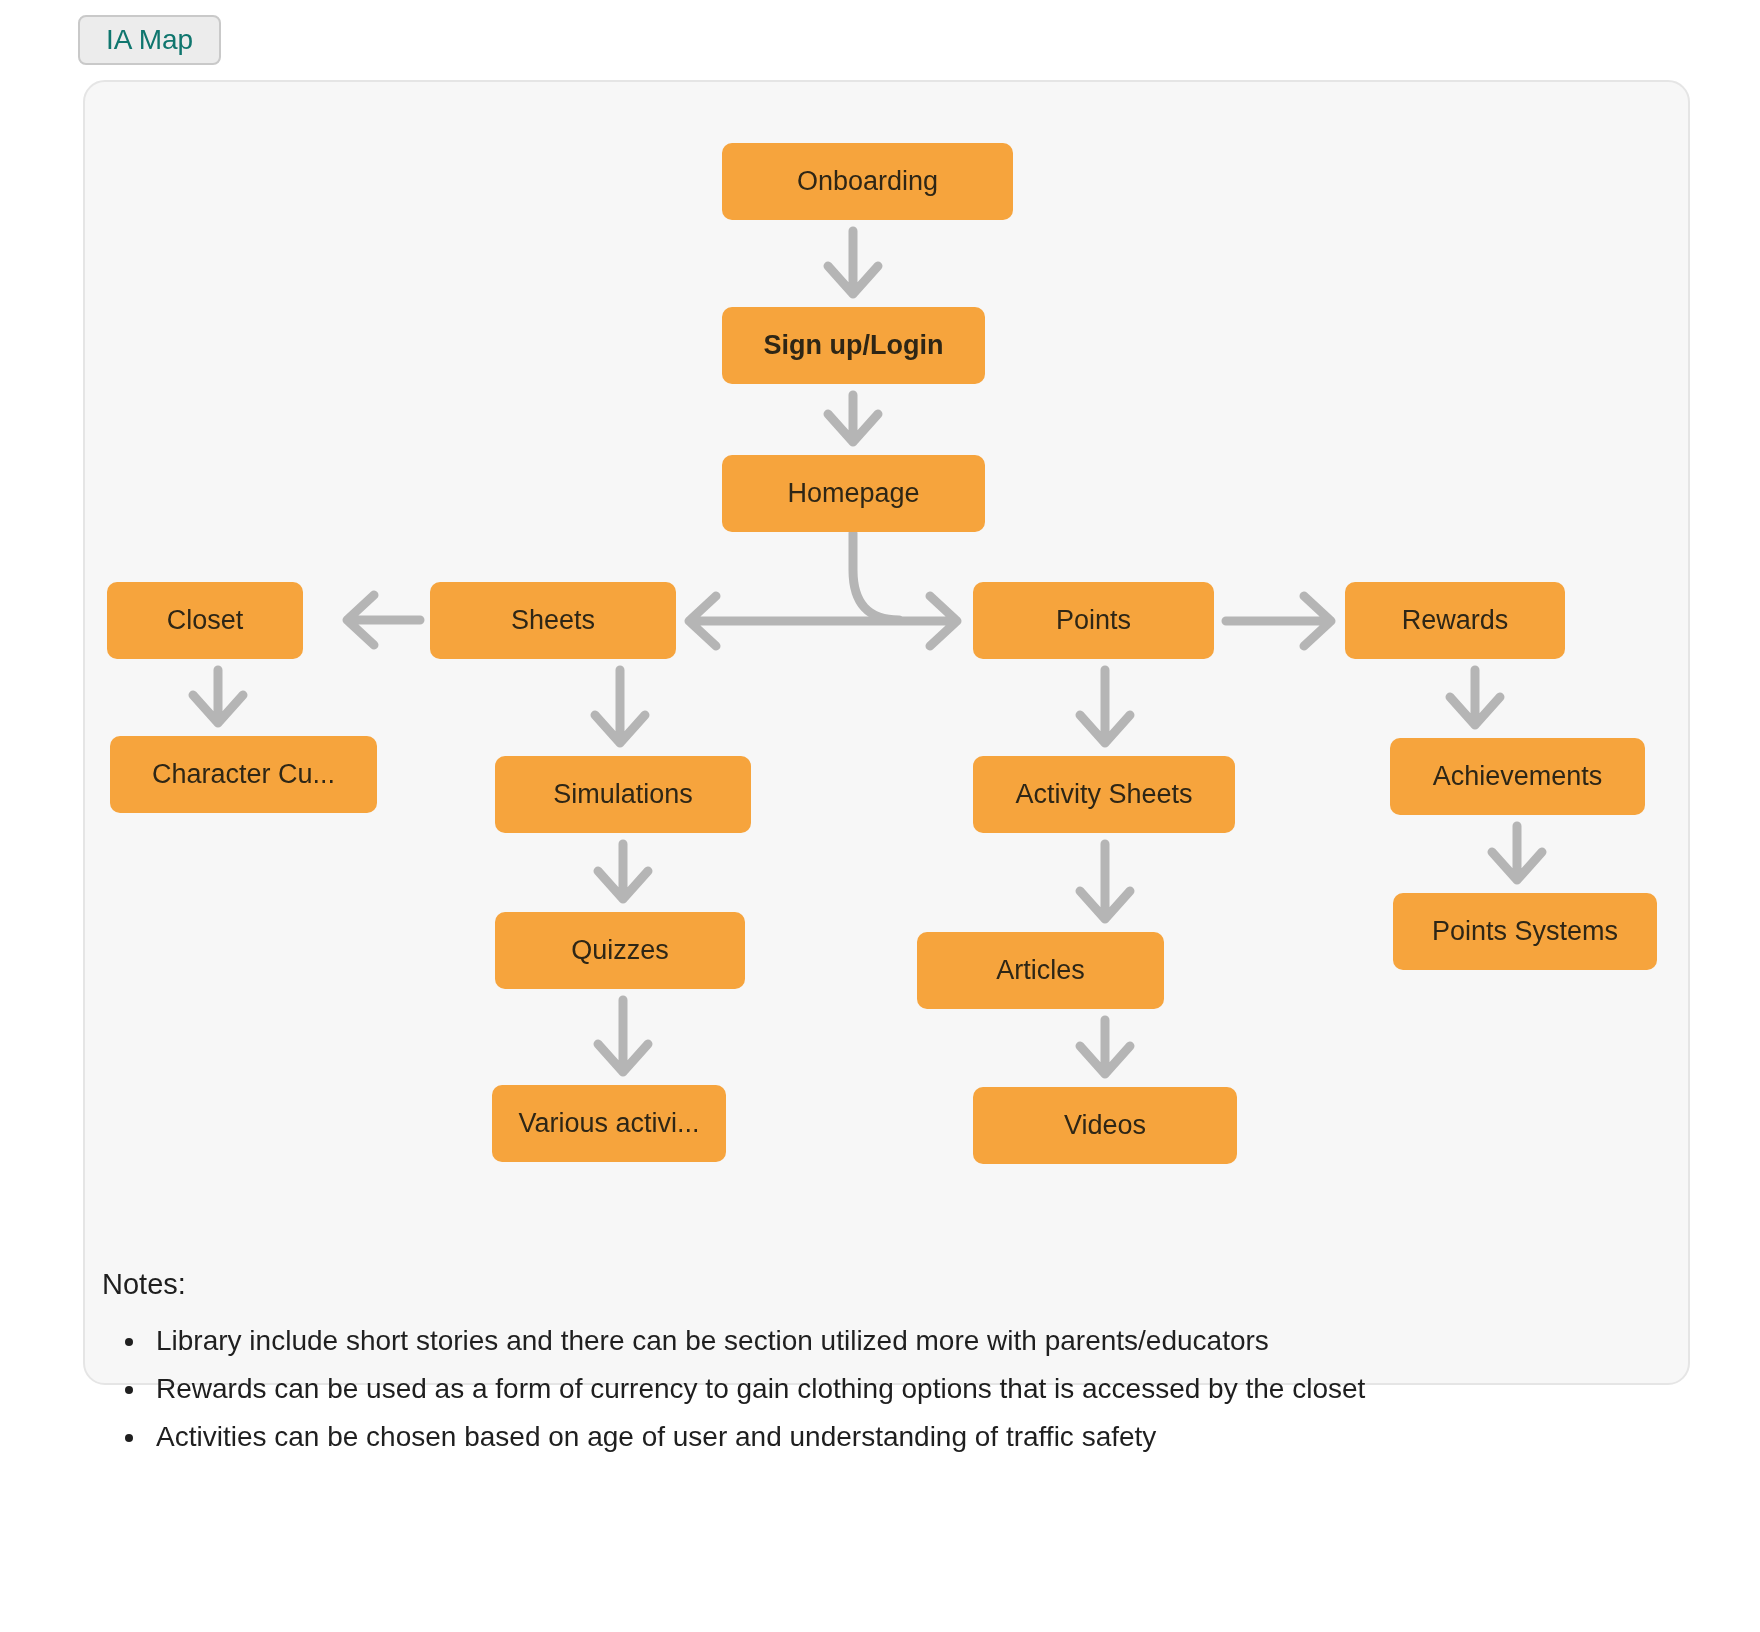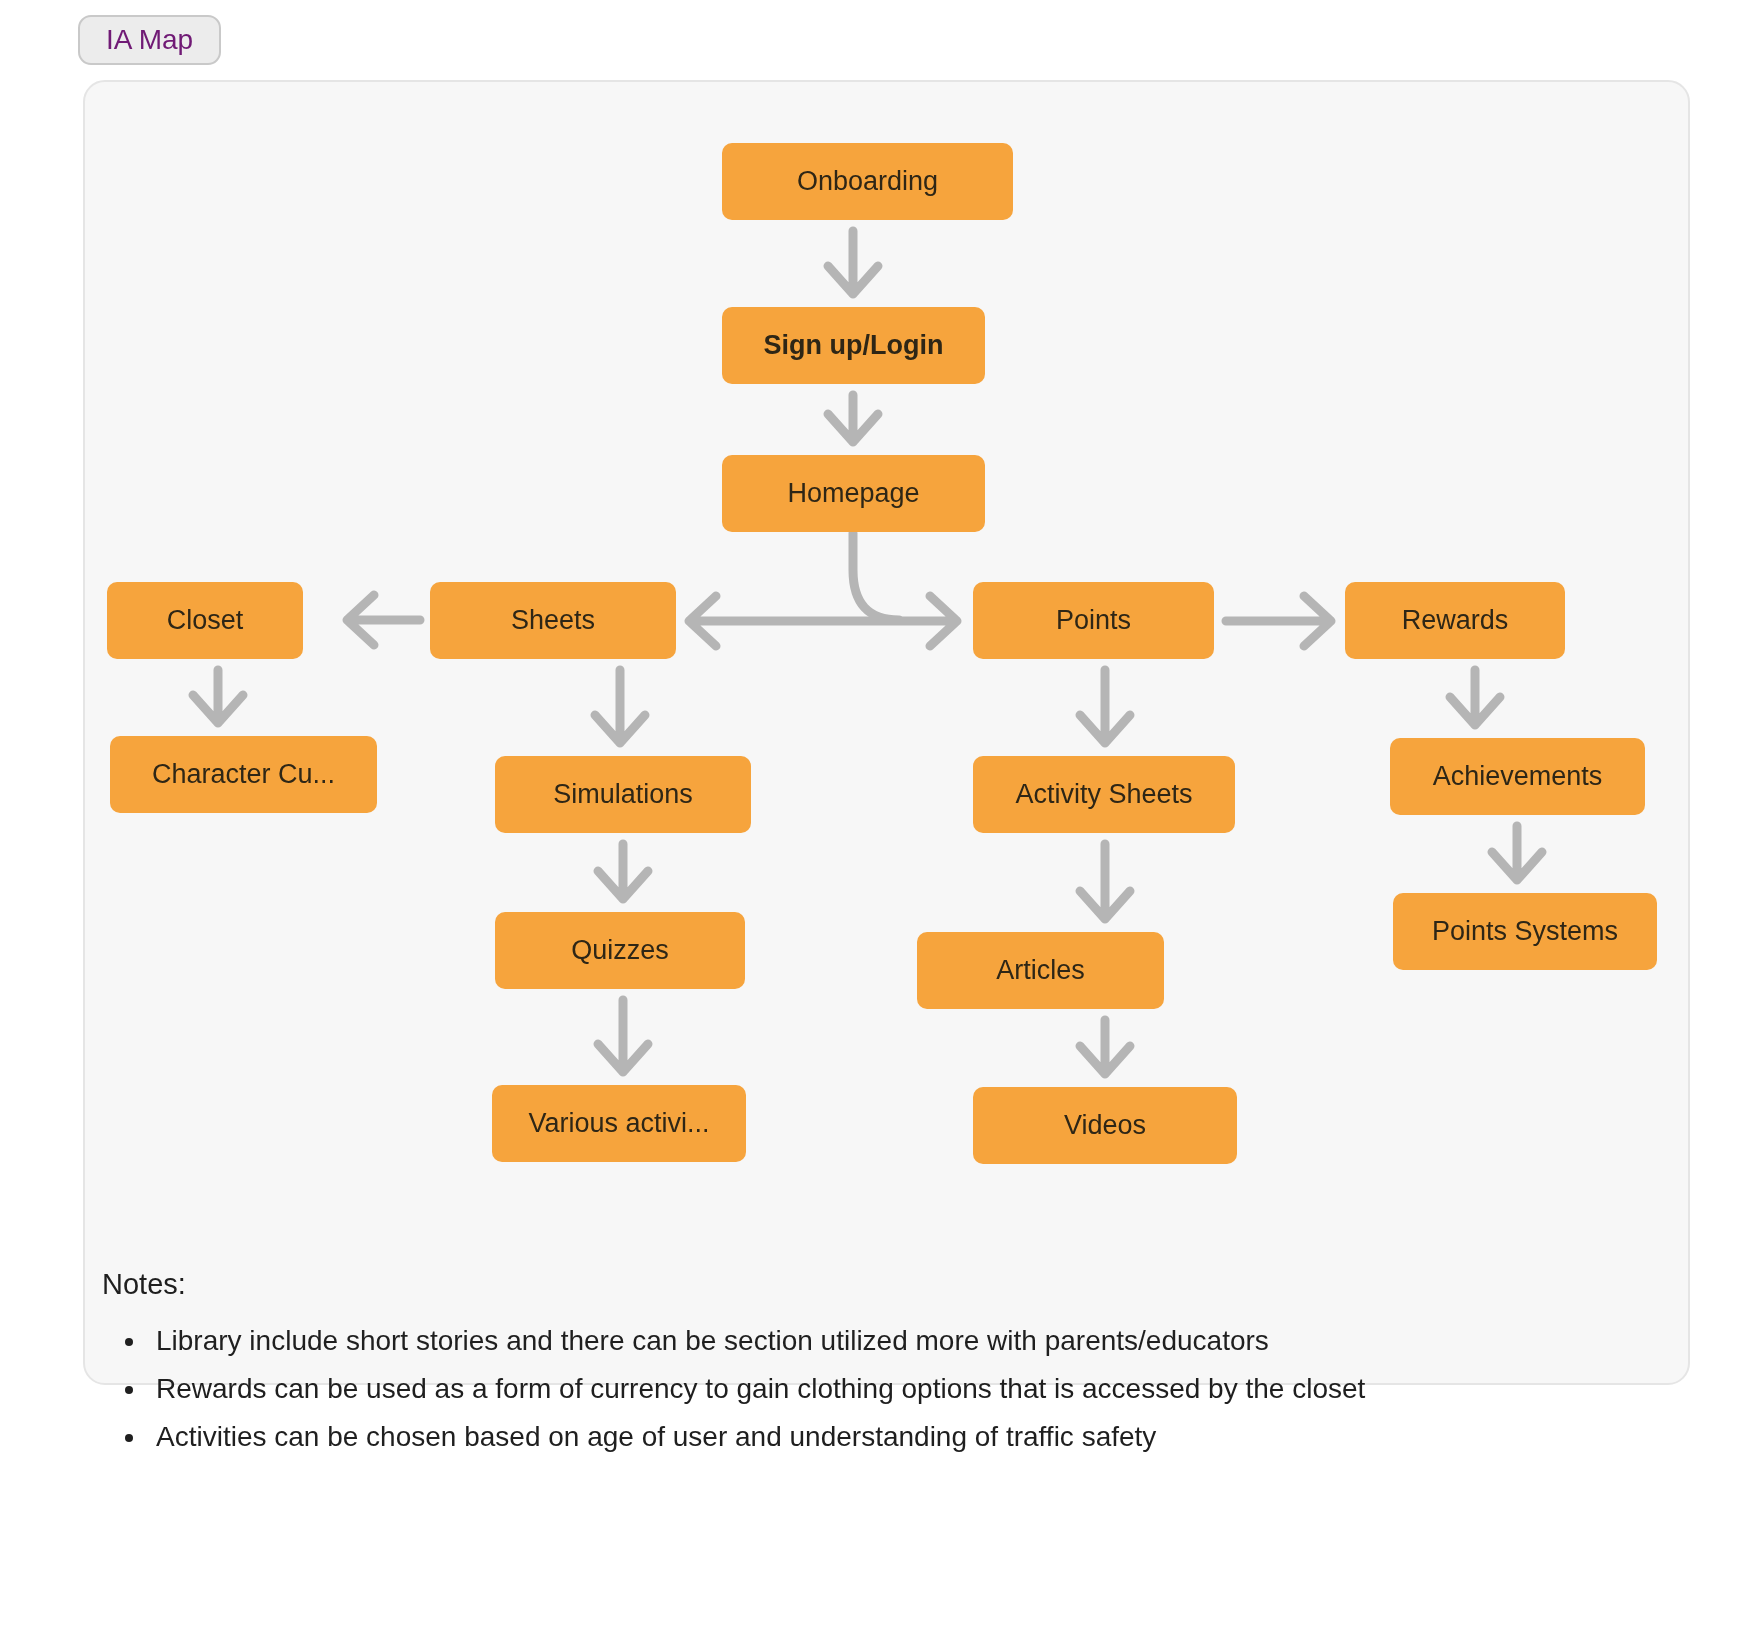--- a/index.html
+++ b/index.html
@@ -9,22 +9,22 @@
     font-family: "Liberation Sans", "DejaVu Sans", sans-serif;
     position: relative;
     overflow: hidden;
   }
   .badge {
     position: absolute; left: 78px; top: 15px;
     height: 50px; padding: 0 26px;
     display: inline-flex; align-items: center;
     background: var(--badge-bg, #ECECEC);
     border: 2px solid var(--badge-border, #C9C9C9);
-    border-radius: 13px;
-    font-size: 28px; color: #701a75;
+    border-radius: 8px;
+    font-size: 28px; color: #0f766e;
     box-sizing: border-box;
   }
   .panel {
     position: absolute; left: 83px; top: 80px;
     width: 1607px; height: 1305px;
     background: var(--panel-bg, #F7F7F7);
     border: 2px solid var(--panel-border, #E5E5E5);
     border-radius: 22px;
     box-sizing: border-box;
   }
@@ -100,21 +100,21 @@
 
 <div class="node" style="left:107px; top:582px; width:196px;">Closet</div>
 <div class="node" style="left:430px; top:582px; width:246px;">Sheets</div>
 <div class="node" style="left:973px; top:582px; width:241px;">Points</div>
 <div class="node" style="left:1345px; top:582px; width:220px;">Rewards</div>
 
 <div class="node" style="left:110px; top:736px; width:267px;">Character Cu...</div>
 
 <div class="node" style="left:495px; top:756px; width:256px;">Simulations</div>
 <div class="node" style="left:495px; top:912px; width:250px;">Quizzes</div>
-<div class="node" style="left:492px; top:1085px; width:254px;">Various activi...</div>
+<div class="node" style="left:492px; top:1085px; width:234px;">Various activi...</div>
 
 <div class="node" style="left:973px; top:756px; width:262px;">Activity Sheets</div>
 <div class="node" style="left:917px; top:932px; width:247px;">Articles</div>
 <div class="node" style="left:973px; top:1087px; width:264px;">Videos</div>
 
 <div class="node" style="left:1390px; top:738px; width:255px;">Achievements</div>
 <div class="node" style="left:1393px; top:893px; width:264px;">Points Systems</div>
 
 <div class="notes">
   <h3>Notes:</h3>

